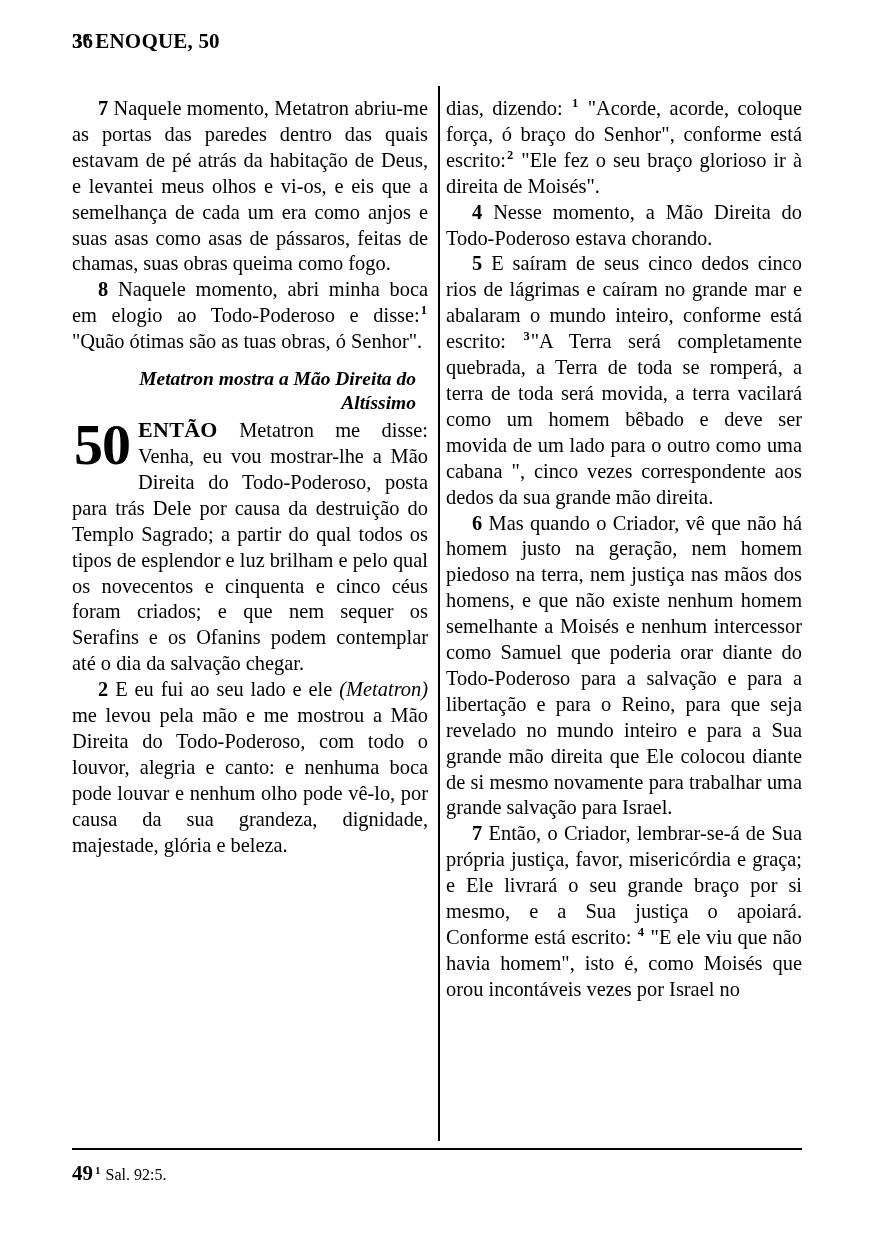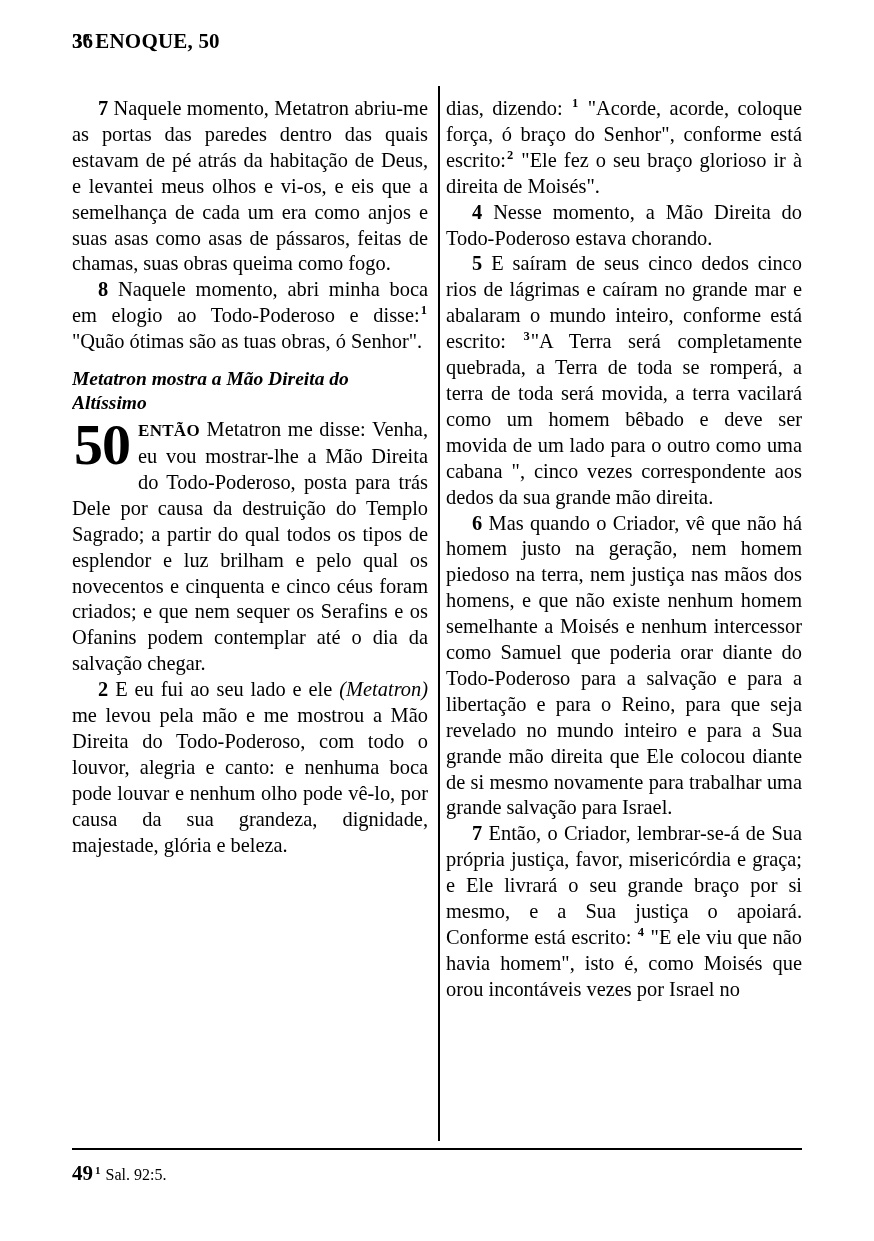--- a/index.html
+++ b/index.html
@@ -100,21 +100,21 @@
     padding: 0 1px;
   }
   .ital { font-style: italic; }
 
   
   h2.sect {
     margin: 12px 12px 2px 0;
     font-size: 19.5px;
     font-weight: bold;
     font-style: italic;
-    text-align: left;
+    text-align: right;
     line-height: 24px;
   }
 
   
   .chapopen {
     position: relative;
     margin: 0;
     text-align: justify;
     font-size: 20.4px;
     line-height: 25.9px;
@@ -124,21 +124,21 @@
     float: left;
     font-size: 58px;
     font-weight: bold;
     line-height: 50px;
     padding: 2px 8px 0 2px;
     margin-top: 1px;
     letter-spacing: -1px;
   }
   .smallcaps {
     font-weight: bold;
-    font-size: 17px;
+    font-size: 22px;
     letter-spacing: 0.3px;
   }
 
   
   .rule-horiz {
     position: absolute;
     left: 72px;
     top: 1148px;
     width: 730px;
     height: 2px;

